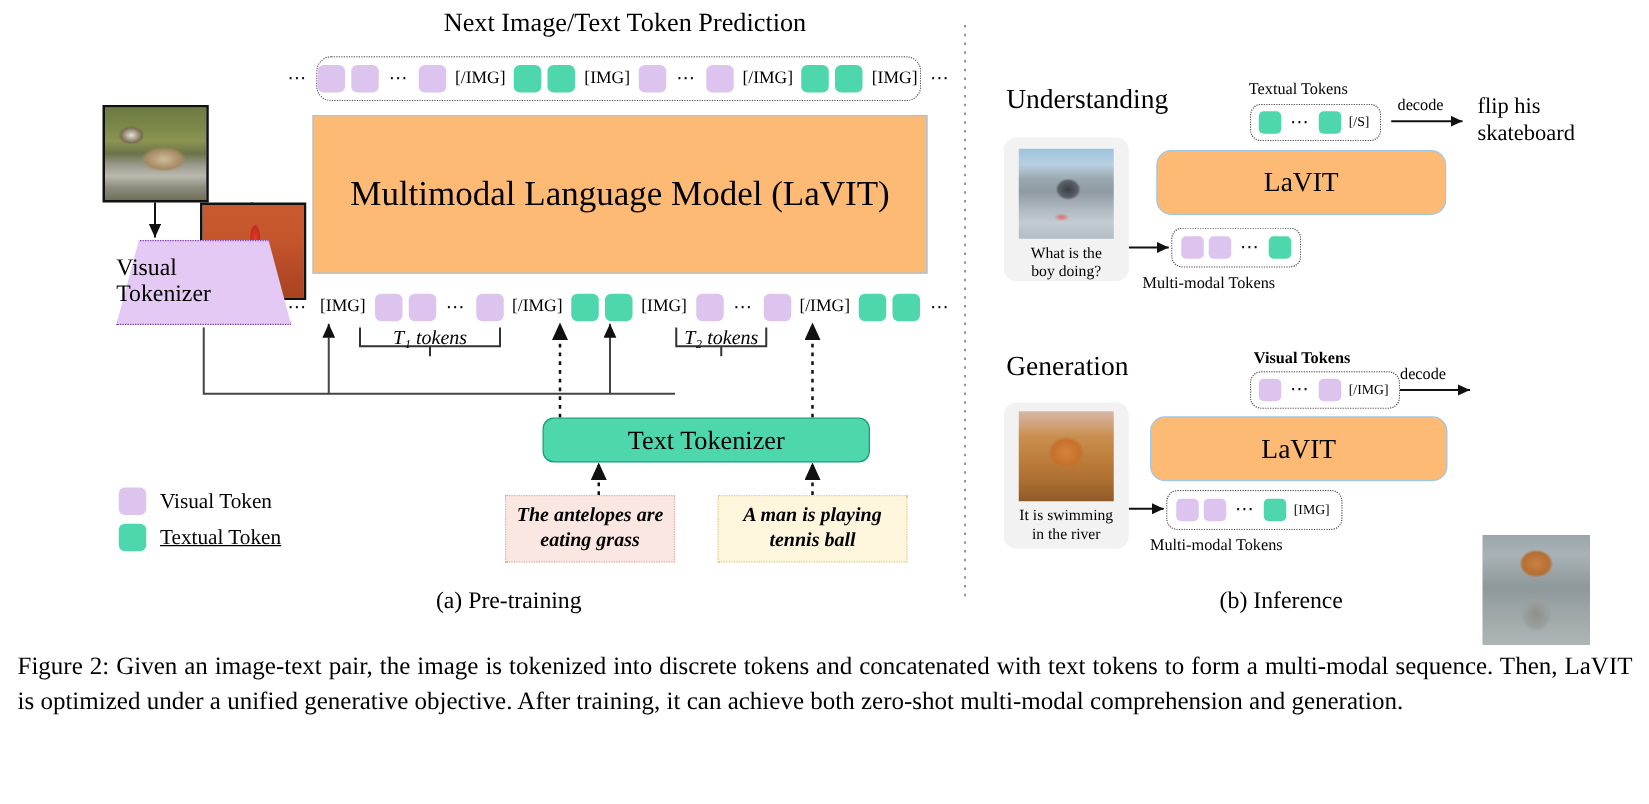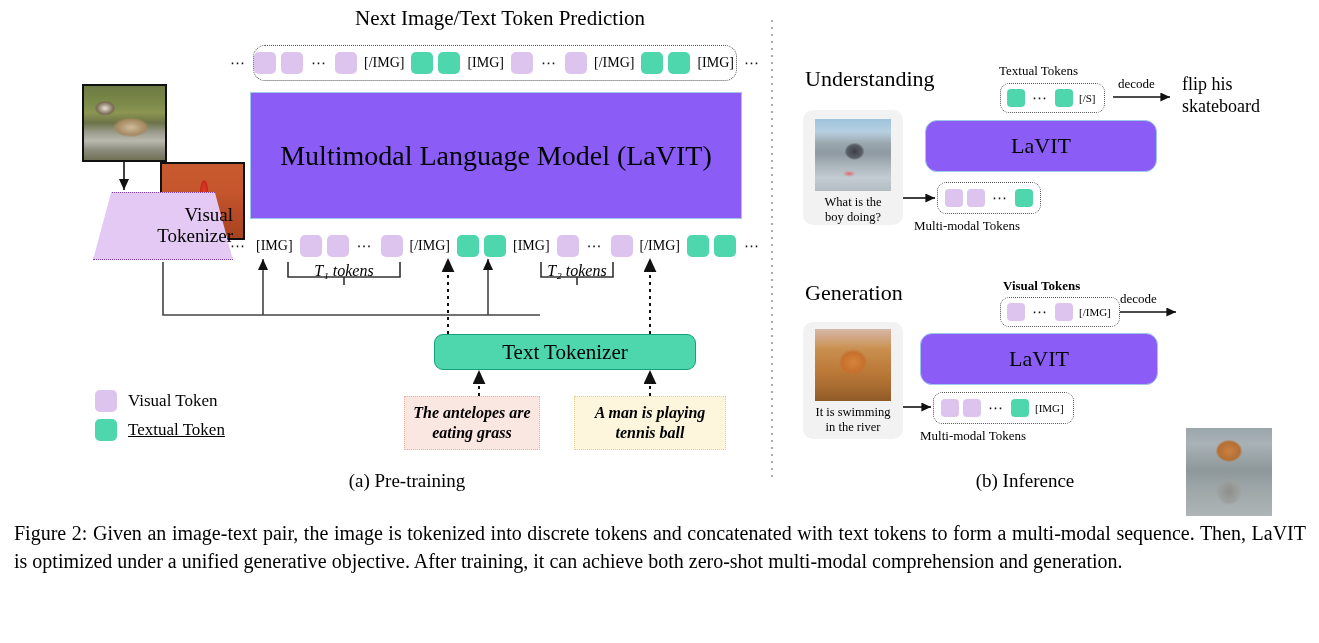--- a/index.html
+++ b/index.html
@@ -71,21 +71,21 @@
     font-size: 22px;
     white-space: nowrap;
   }
   .small-label {
     font-size: 13px;
     white-space: nowrap;
   }
 
   
   .llm-box {
-    background: #8b5cf6;
+    background: #fdba74;
     border: 1.5px solid #9dc8e8;
     display: flex;
     align-items: center;
     justify-content: center;
     box-sizing: border-box;
   }
   .llm-box.rounded { border-radius: 12px; }
   .llm-text { font-size: 28px; white-space: nowrap; }
   .llm-text.small { font-size: 22px; }
 
@@ -98,21 +98,21 @@
     clip-path: polygon(13% 0, 87% 0, 100% 100%, 0% 100%);
     display: flex;
     align-items: center;
     justify-content: center;
   }
   .trap-wrap { position: absolute; }
   .trap-label {
     position: absolute;
     left: 0; top: 0; width: 140px; height: 68px;
     display: flex; flex-direction: column;
-    align-items: flex-end; justify-content: center;
+    align-items: flex-start; justify-content: center;
     font-size: 19px; line-height: 1.08;
     pointer-events: none;
   }
 
   
   .pill {
     background: #4ed6ad;
     border: 1.5px solid #16a07a;
     border-radius: 9px;
     display: flex; align-items: center; justify-content: center;

